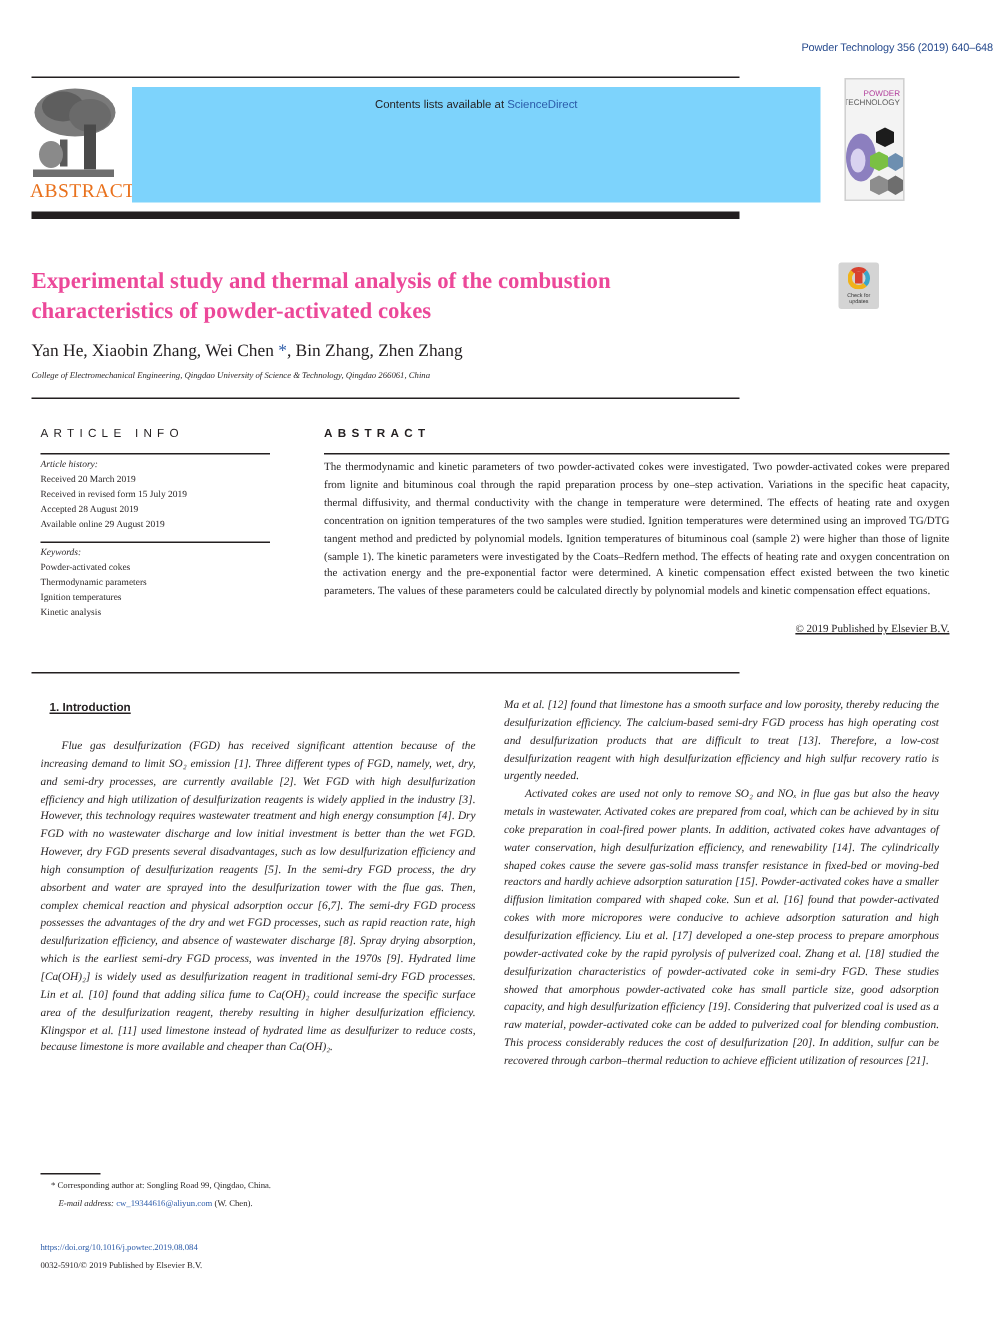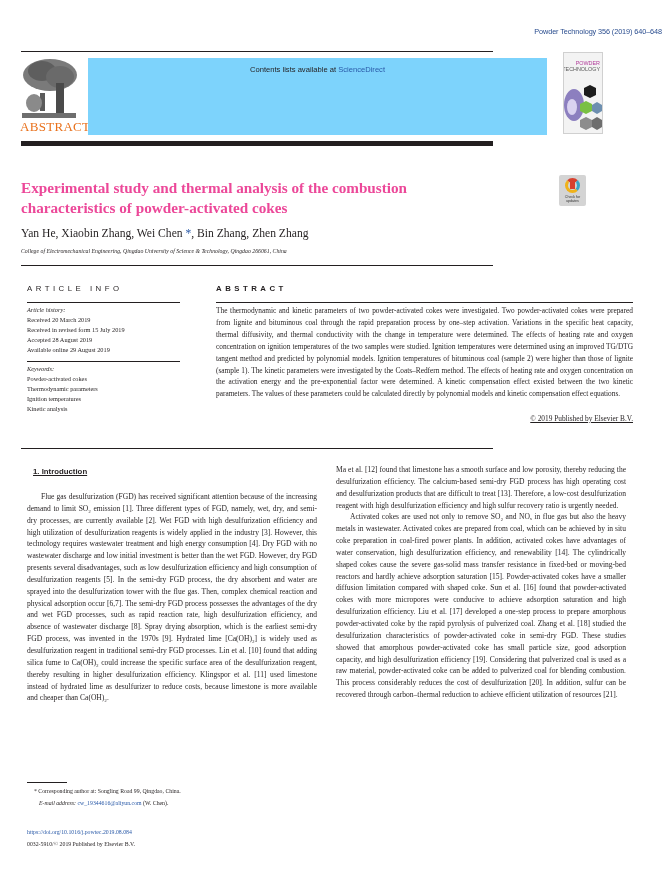--- a/index.html
+++ b/index.html
@@ -69,21 +69,21 @@
     font-size: 7.35px; line-height: 11.9px; text-align: justify; color: #231f20; }
   .copyright { position: absolute; top: 414px; left: 216px; width: 417px; text-align: right;
     font-family: "Liberation Serif", serif; font-size: 7.35px; color: #231f20; text-decoration: underline; }
 
   .rule-section { position: absolute; top: 448px; left: 21px; width: 472px; height: 1px; background: #231f20; }
 
   .intro-heading { position: absolute; top: 467px; left: 33px; font-family: "Liberation Sans", sans-serif;
     font-weight: bold; font-size: 7.8px; color: #231f20; text-decoration: underline; }
 
   .col { position: absolute; width: 290px; font-family: "Liberation Serif", serif; font-size: 7.55px;
-    line-height: 11.85px; text-align: justify; color: #231f20; hyphens: manual; }
+    line-height: 11.85px; text-align: justify; color: #231f20; hyphens: manual; font-style: italic; }
   .col-left { top: 491px; left: 27px; }
   .col-right { top: 464px; left: 336px; }
   .col p { text-indent: 14px; }
   .col p.noindent { text-indent: 0; }
 
   .rule-foot { position: absolute; top: 782px; left: 27px; width: 40px; height: 1px; background: #231f20; }
   .footnote { position: absolute; top: 786px; left: 34px; font-family: "Liberation Serif", serif;
     font-size: 5.8px; line-height: 11.5px; color: #231f20; }
   .footnote .em { font-style: italic; }
   .footnote .email { color: #2a5aa8; }

